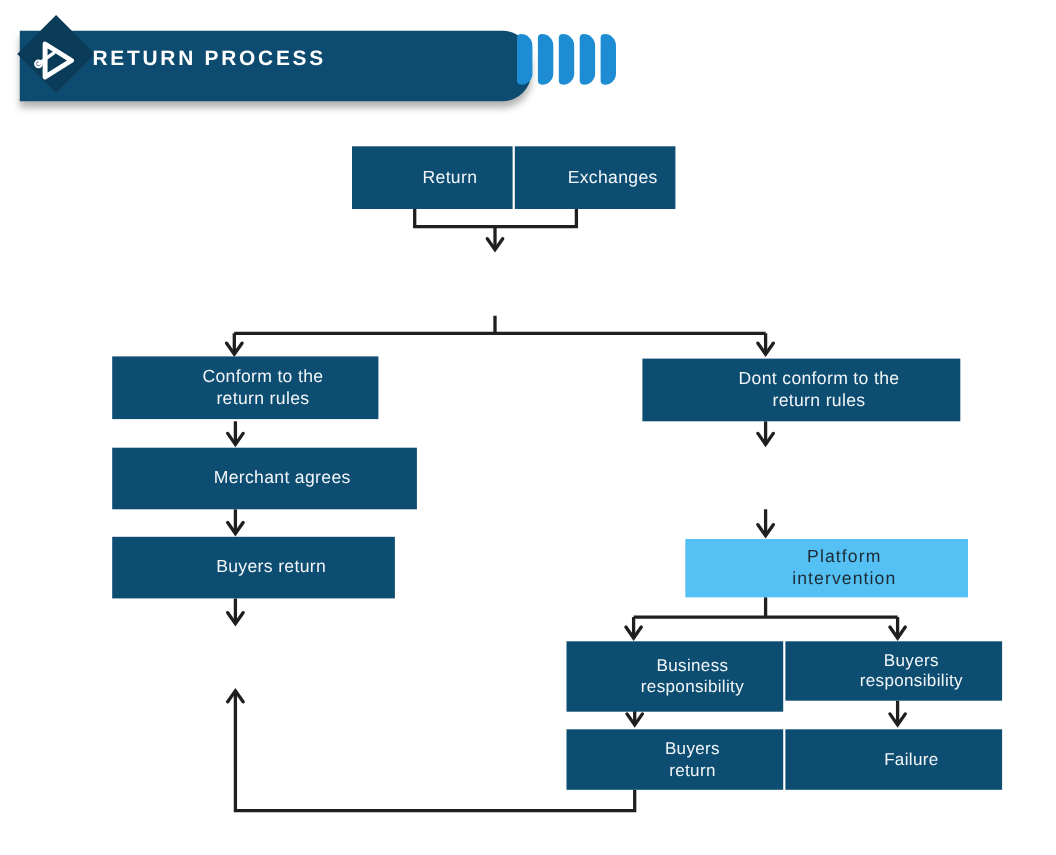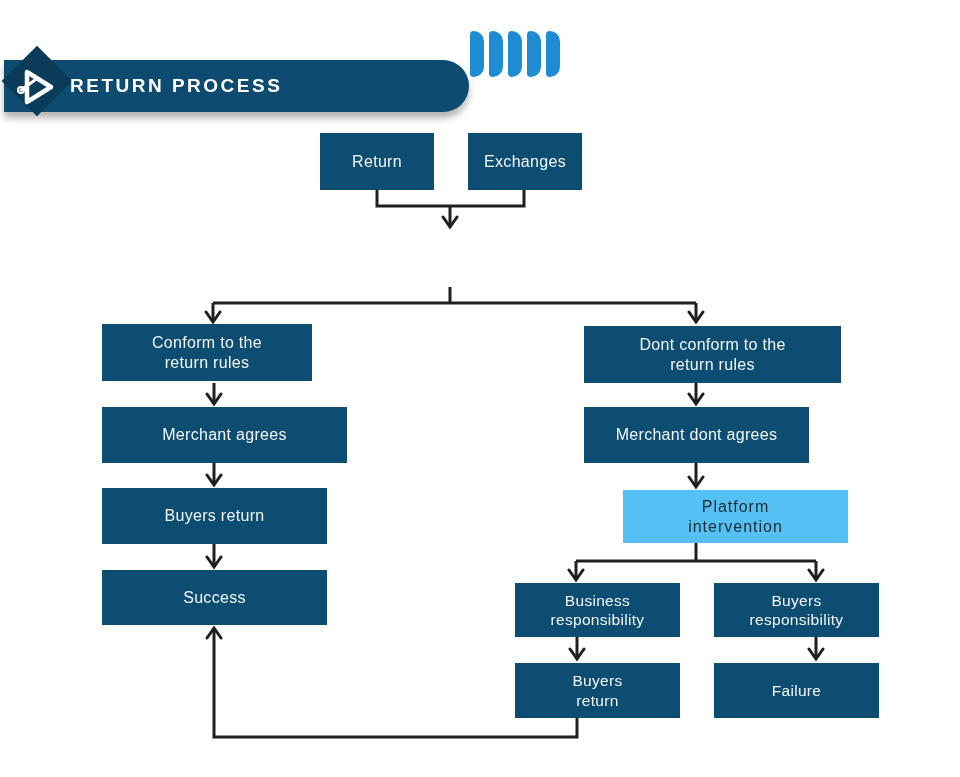--- a/index.html
+++ b/index.html
@@ -1,54 +1,54 @@
 <!DOCTYPE html>
 <html style="--banner: #0d4c70; --banner_dark: #0a3c59; --chevron: #1d8cd3; --node_dark: #0d4d72; --node_highlight: #55c0f3; --node_text_light: #f2f6f8; --node_text_dark: #1c2b33; --connector: #1f1f1f;"><head>
 <meta charset="utf-8">
 <style>
   html,body{margin:0;padding:0;background:#ffffff;font-family:"Liberation Sans",sans-serif;}
   .stage{position:relative;width:960px;height:777px;background:#fff;overflow:hidden;}
 
   
-  .banner{position:absolute;left:4px;top:28px;width:465px;height:52px;
+  .banner{position:absolute;left:18px;top:28px;width:465px;height:64px;
           background:var(--banner,#0d4c70);border-radius:0 26px 26px 0;
-          box-shadow:0 6px 7px rgba(40,40,40,.35);margin-top:32px;}
+          box-shadow:0 6px 7px rgba(40,40,40,.35);}
   .banner .diamond{position:absolute;left:8px;top:-4px;width:50px;height:50px;
           background:var(--banner_dark,#0a3c59);transform:rotate(45deg);}
   .banner .logo{position:absolute;left:11px;top:7px;}
   .banner .title{position:absolute;left:66px;top:0;height:52px;line-height:52px;
           color:#ffffff;font-size:19px;font-weight:bold;letter-spacing:2.5px;white-space:nowrap;}
   .chevrons{position:absolute;left:470px;top:31px;display:flex;gap:5px;}
   .chevrons span{display:block;width:14px;height:46px;background:var(--chevron,#1d8cd3);
           border-radius:4px 11px 11px 4px;}
 
   
   svg.connectors{position:absolute;left:0;top:0;}
   svg.connectors path.line{fill:none;stroke:var(--connector,#1f1f1f);stroke-width:3;}
 
   
   .node{position:absolute;display:flex;align-items:center;justify-content:center;
         text-align:center;background:var(--node_dark,#0d4d72);
         color:var(--node_text_light,#f2f6f8);font-size:16px;line-height:1.25;
-        white-space:pre-line;letter-spacing:.3px;}
+        white-space:pre-line;letter-spacing:.3px;padding-left:32px;}
   .node.hl{background:var(--node_highlight,#55c0f3);color:var(--node_text_dark,#1c2b33);letter-spacing:1px;margin-left:40px;}
   .node.ls{letter-spacing:1.3px;}
   .node.small{font-size:15.5px;}
 
   .n-return{left:320px;top:133px;width:114px;height:57px}
   .n-exchanges{left:468px;top:133px;width:114px;height:57px}
   .n-submit{left:338px;top:229px;width:224px;height:58px;font-size:16.5px}
   .n-conform{left:102px;top:324px;width:210px;height:57px}
   .n-magree{left:102px;top:407px;width:245px;height:56px}
   .n-breturn{left:102px;top:488px;width:225px;height:56px}
   .n-success{left:102px;top:570px;width:225px;height:55px}
   .n-dontconform{left:584px;top:326px;width:257px;height:57px}
   .n-mdont{left:584px;top:407px;width:225px;height:56px}
   .n-platform{left:583px;top:490px;width:225px;height:53px}
-  .n-bizresp{left:515px;top:583px;width:165px;height:54px}
+  .n-bizresp{left:515px;top:583px;width:165px;height:64px}
   .n-buyresp{left:714px;top:583px;width:165px;height:54px}
   .n-breturn2{left:515px;top:663px;width:165px;height:55px}
   .n-failure{left:714px;top:663px;width:165px;height:55px}
 </style>
 </head>
 <body>
 
 <div class="stage">
 
   <div class="banner">
@@ -93,24 +93,22 @@
     <path class="line" marker-end="url(#arrow)" d="M816,637 V659"></path>
     <path class="line" marker-end="url(#arrow)" d="M577,718 V737 H214 V628"></path>
   </svg>
 
   <div class="node n-return">Return</div>
   <div class="node n-exchanges">Exchanges</div>
   <div class="node n-conform">Conform to the
 return rules</div>
   <div class="node n-magree">Merchant agrees</div>
   <div class="node n-breturn">Buyers return</div>
-  <div class="node n-success">Success</div>
   <div class="node n-dontconform">Dont conform to the
 return rules</div>
-  <div class="node n-mdont">Merchant dont agrees</div>
   <div class="node n-platform hl">Platform
 intervention</div>
   <div class="node n-bizresp small">Business
 responsibility</div>
   <div class="node n-buyresp small">Buyers
 responsibility</div>
   <div class="node n-breturn2 small">Buyers
 return</div>
   <div class="node n-failure small">Failure</div>
 

